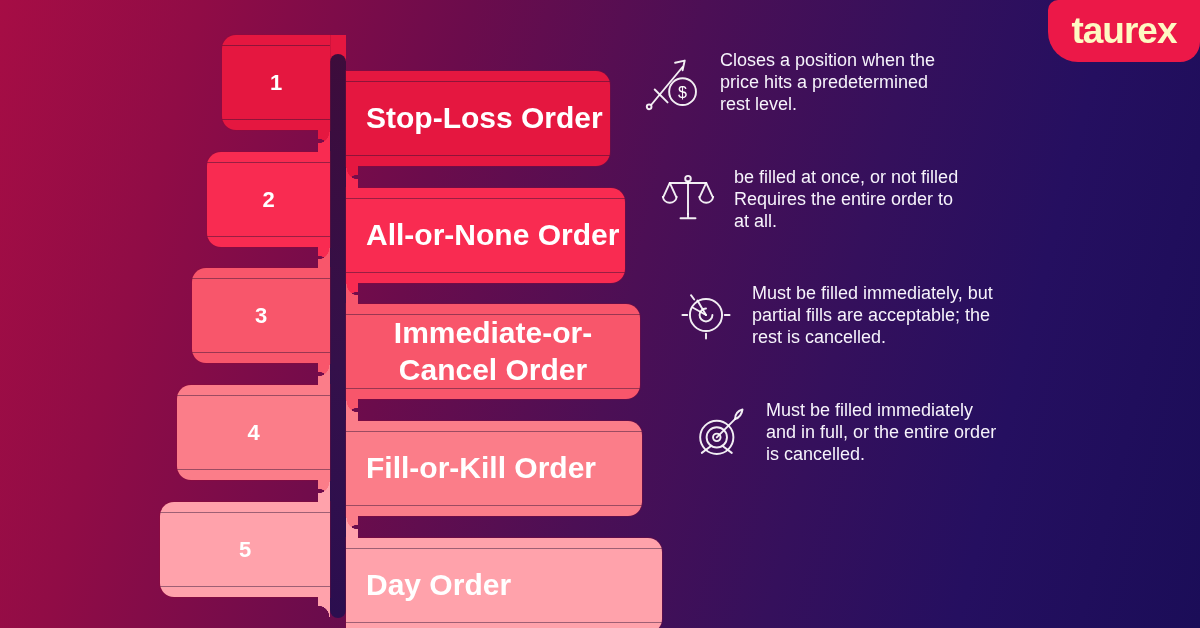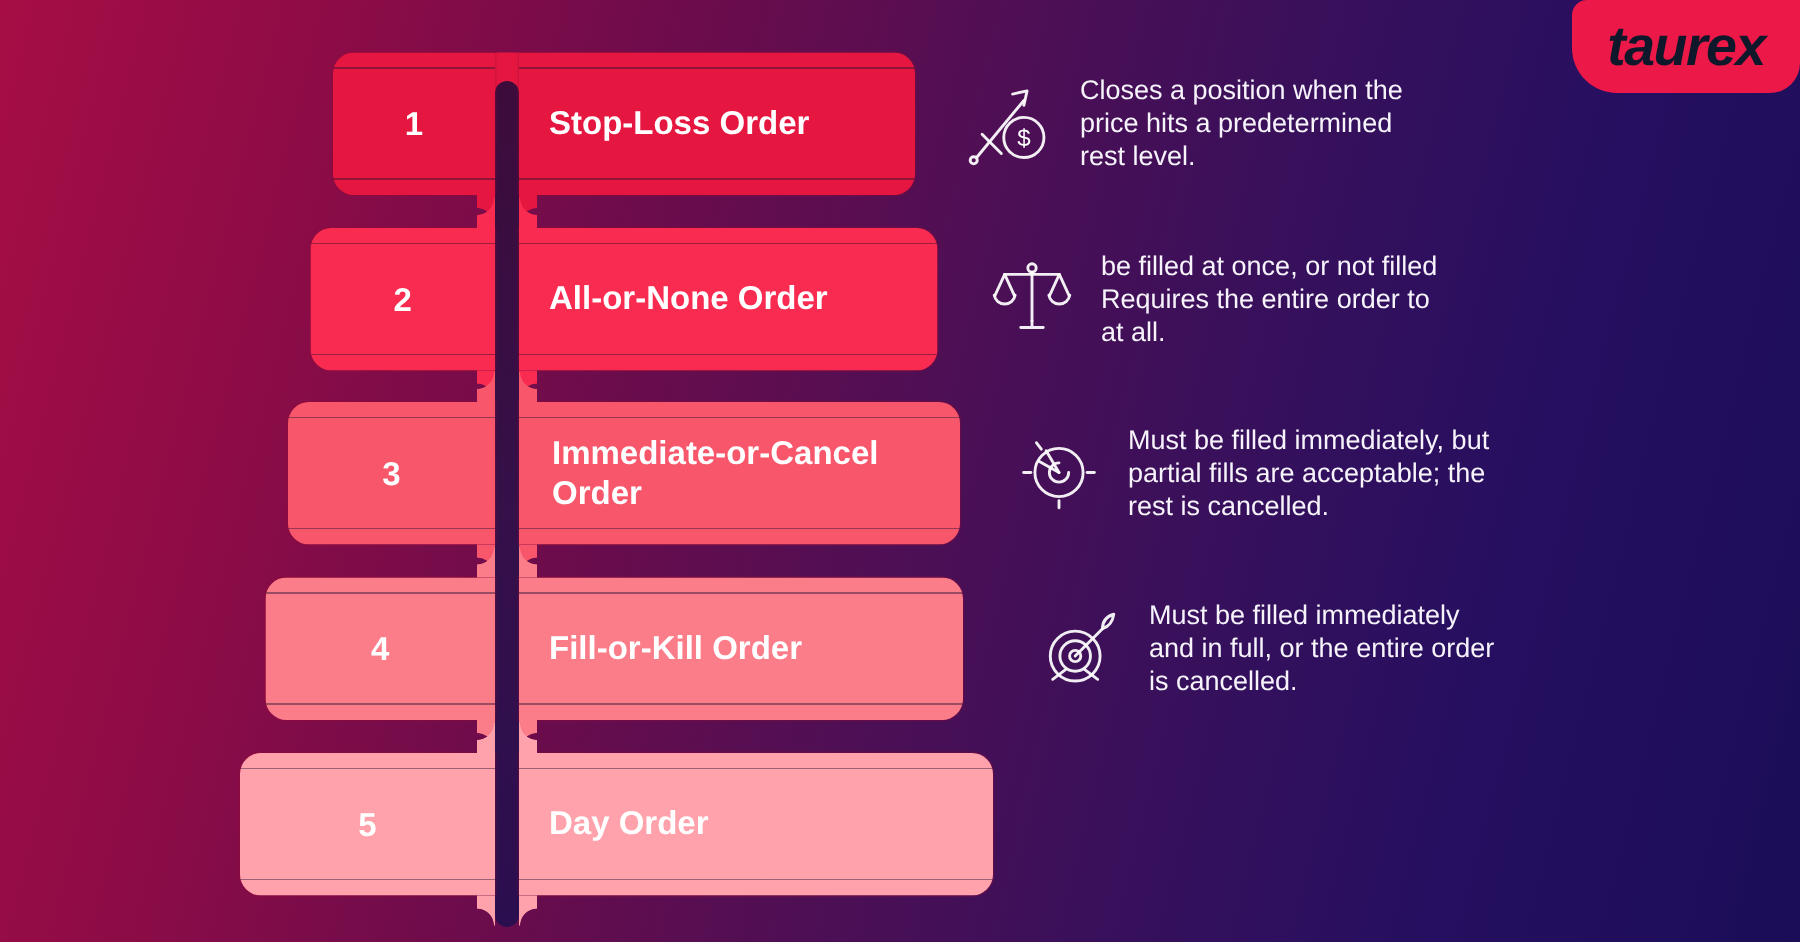--- a/index.html
+++ b/index.html
@@ -24,43 +24,43 @@
     display:flex;align-items:center;color:#fff;
     background-image:linear-gradient(to bottom,
       rgba(0,0,0,0) 0 10px, rgba(40,15,50,.45) 10px 11px,
       rgba(0,0,0,0) 11px calc(100% - 11px),
       rgba(40,15,50,.45) calc(100% - 11px) calc(100% - 10px),
       rgba(0,0,0,0) calc(100% - 10px));
   }
   .num{right:870px;border-radius:14px 0 0 14px;justify-content:center;
        font-size:22px;font-weight:bold;}
   .lbl{left:346px;border-radius:0 14px 14px 0;justify-content:flex-start;
-       padding-left:20px;font-size:22px;font-weight:bold;line-height:1.22;box-sizing:border-box;}
-  .row3 .lbl{justify-content:center;text-align:left;padding:0 22px;}
+       padding-left:20px;font-size:30px;font-weight:bold;line-height:1.22;box-sizing:border-box;margin-top:36px;}
+  .row3 .lbl{justify-content:center;text-align:center;padding:0 22px;}
   .row1 .num{width:108px}.row2 .num{width:123px}.row3 .num{width:138px}.row4 .num{width:153px}.row5 .num{width:170px}
   .row1 .lbl{width:264px}.row2 .lbl{width:279px}.row3 .lbl{width:294px}.row4 .lbl{width:296px}.row5 .lbl{width:316px}
   
   .box::before,.box::after{content:"";position:absolute;width:12px;height:20px;}
   .num::before{right:0;top:-20px;background:radial-gradient(circle 12px at left top,rgba(0,0,0,0) 11px,var(--c) 11.5px);}
   .num::after {right:0;bottom:-20px;background:radial-gradient(circle 12px at left bottom,rgba(0,0,0,0) 11px,var(--c) 11.5px);}
   .lbl::before{left:0;top:-20px;background:radial-gradient(circle 12px at right top,rgba(0,0,0,0) 11px,var(--c) 11.5px);}
   .lbl::after {left:0;bottom:-20px;background:radial-gradient(circle 12px at right bottom,rgba(0,0,0,0) 11px,var(--c) 11.5px);}
   .row1 .box::before{display:none;}
   
   .desc{position:absolute;top:14px;display:flex;align-items:center;gap:16px;}
   .row1 .desc{left:644px}.row2 .desc{left:658px}.row3 .desc{left:676px}.row4 .desc{left:690px}.row5 .desc{left:704px}
   .icon{width:60px;height:64px;flex:0 0 auto;}
   .icon svg{width:100%;height:100%;stroke:rgba(255,255,255,.93);fill:none;
             stroke-width:1.8;stroke-linecap:round;stroke-linejoin:round;}
   .dtxt{color:#f6f3fb;font-size:18px;line-height:22px;}
   
   .logo{
     position:absolute;top:0;right:0;width:152px;height:62px;z-index:5;
     border-radius:10px 0 20px 30px;display:flex;align-items:center;justify-content:center;
-    color:#0f172a;font-size:37px;font-weight:bold;letter-spacing:-1px;font-style:italic;
+    color:#fef9c3;font-size:37px;font-weight:bold;letter-spacing:-1px;
   }
 </style>
 </head>
 <body>
 
 <div class="stage">
 
   <div class="channel-cap" style="background: var(--c); --c: #e51740;"></div>
   <div class="channel"></div>
 

